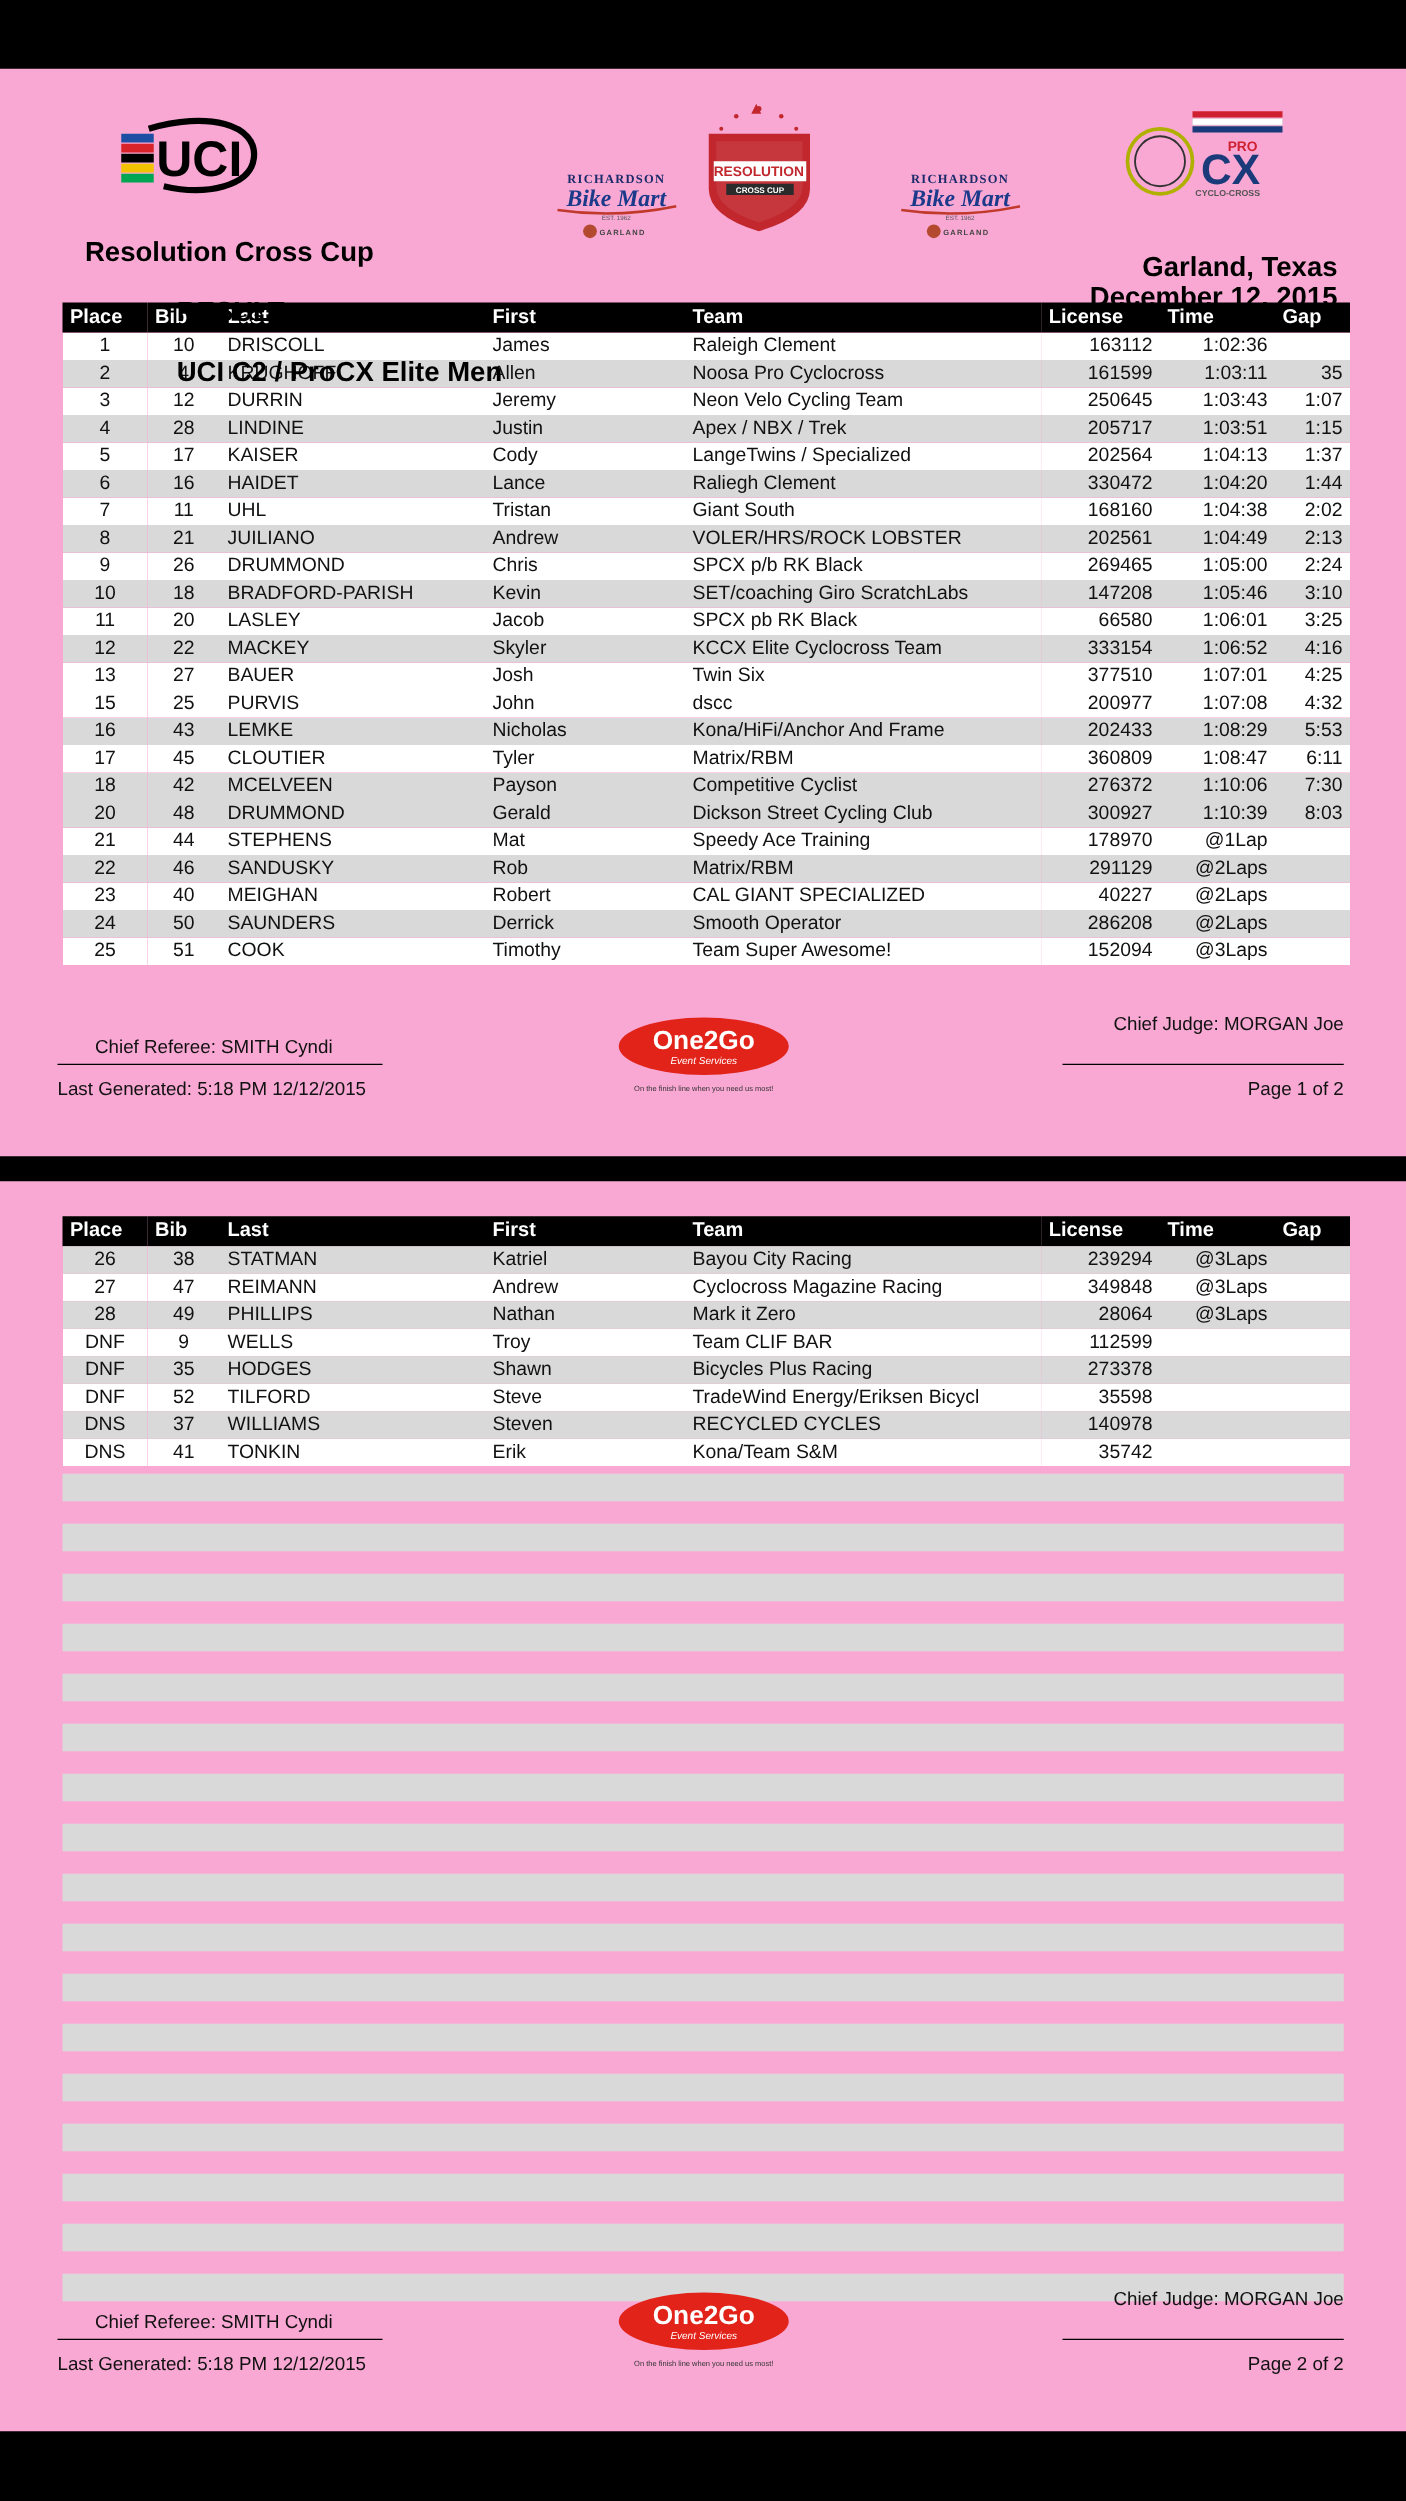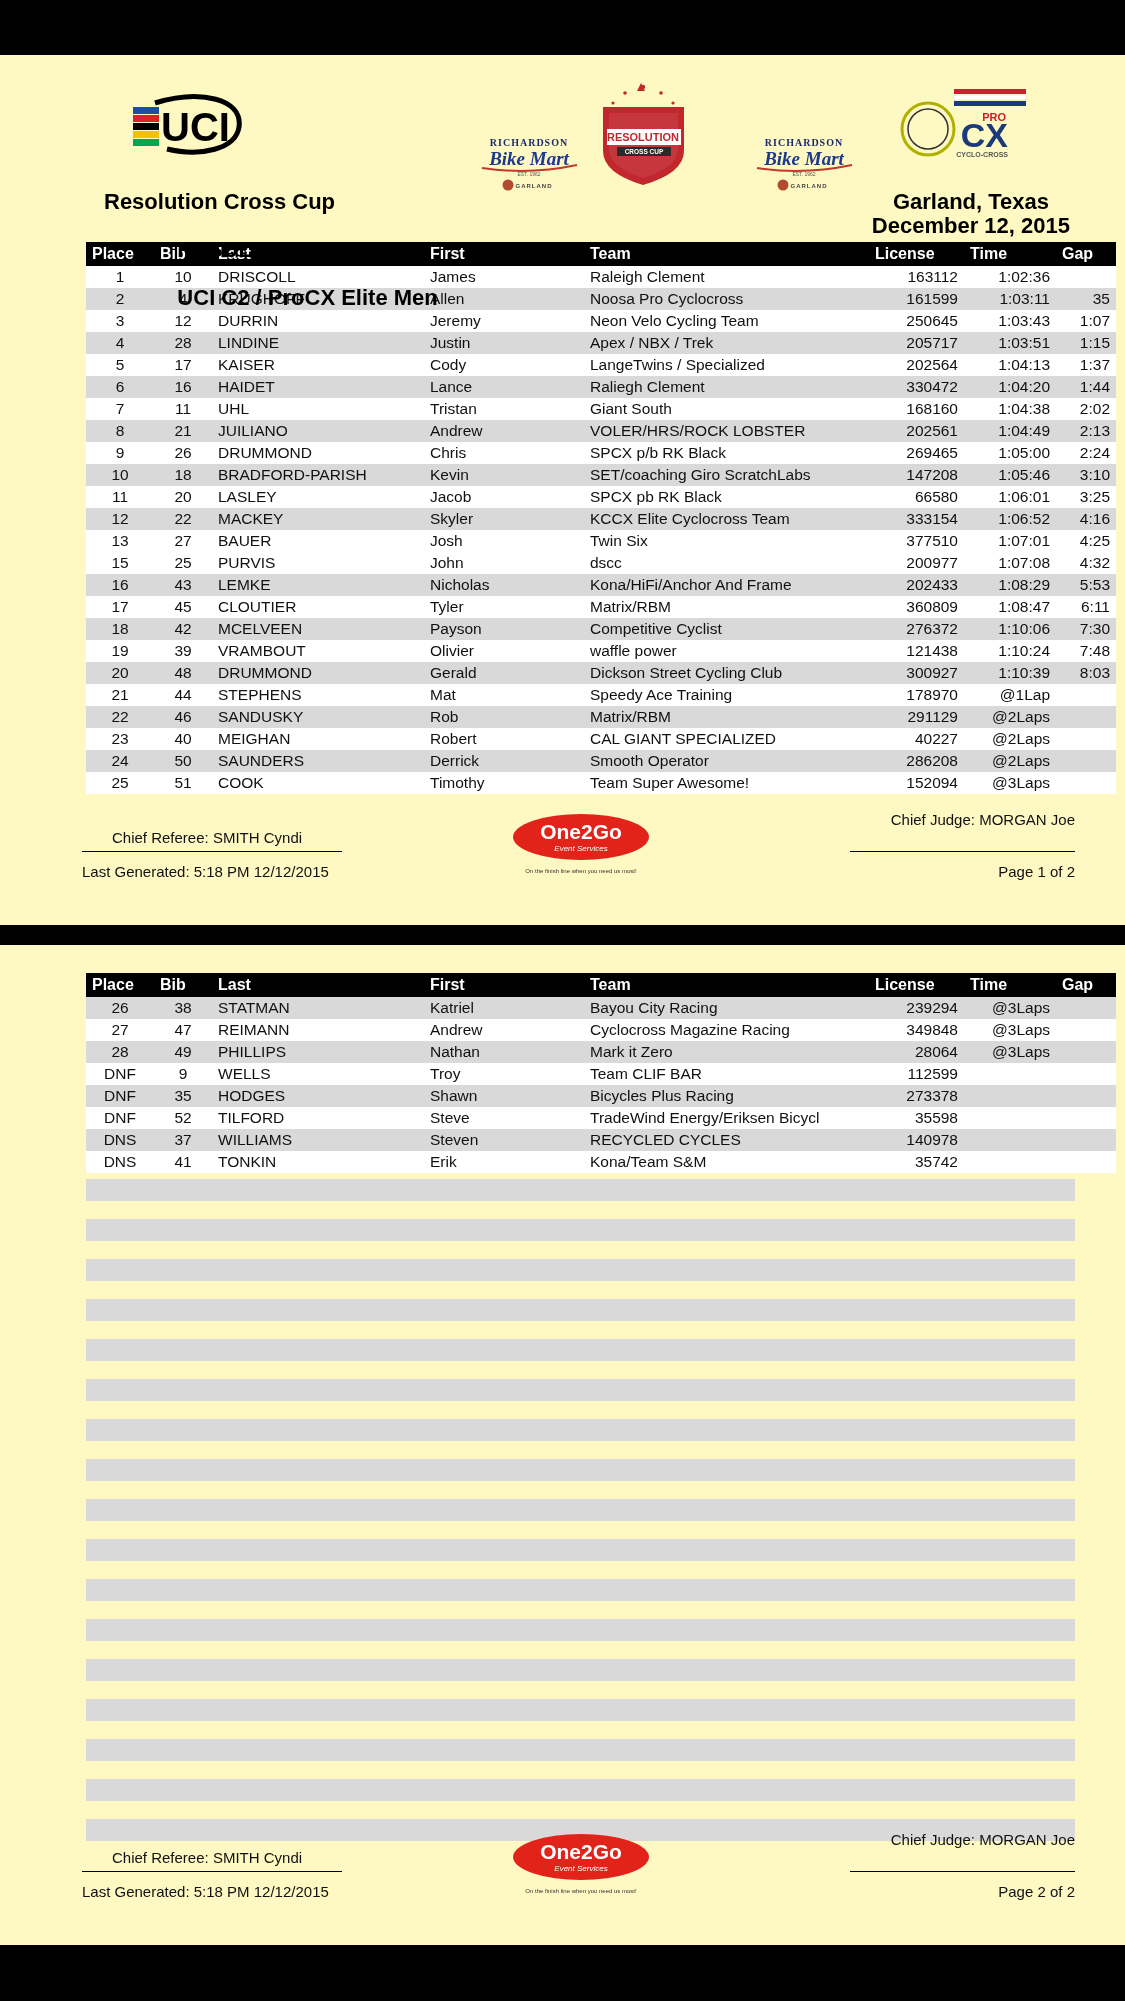--- a/index.html
+++ b/index.html
@@ -15,24 +15,23 @@
   .viewport {
     width: 1125px;
     min-height: 2001px;
     background: #000000;
     position: relative;
     padding: 0;
   }
 
   
   .page {
-    background: #fef9c3;
+    background: #f9a8d4;
     width: 1125px;
     position: relative;
-    padding-left: 36px;
   }
   .page-1 { margin-top: 55px; height: 870px; }
   .page-2 { margin-top: 20px; height: 1000px; }
 
   .page-inner {
     position: relative;
     padding: 0 50px;
     height: 100%;
   }
 
@@ -78,21 +77,21 @@
   
   .title-block {
     position: relative;
     height: 52px;
     font-size: 22px;
     font-weight: bold;
     color: #000;
   }
   .title-left { position: absolute; left: 18px; top: 0; line-height: 24px; }
   .title-left .row2 { white-space: pre; }
-  .title-right { position: absolute; right: 5px; top: 0; text-align: center; line-height: 24px; }
+  .title-right { position: absolute; right: 5px; top: 12px; text-align: right; line-height: 24px; }
 
   
   table.results {
     width: 100%;
     border-collapse: collapse;
     font-size: 15.5px;
     color: #111;
     table-layout: fixed;
   }
   table.results thead th {
@@ -452,30 +451,20 @@
             <tr class="alt">
               <td class="c-place">18</td>
               <td class="c-bib">42</td>
               <td class="c-last">MCELVEEN</td>
               <td class="c-first">Payson</td>
               <td class="c-team">Competitive Cyclist</td>
               <td class="c-license">276372</td>
               <td class="c-time">1:10:06</td>
               <td class="c-gap">7:30</td>
             </tr>
-            <tr class="plain">
-              <td class="c-place">19</td>
-              <td class="c-bib">39</td>
-              <td class="c-last">VRAMBOUT</td>
-              <td class="c-first">Olivier</td>
-              <td class="c-team">waffle power</td>
-              <td class="c-license">121438</td>
-              <td class="c-time">1:10:24</td>
-              <td class="c-gap">7:48</td>
-            </tr>
             <tr class="alt">
               <td class="c-place">20</td>
               <td class="c-bib">48</td>
               <td class="c-last">DRUMMOND</td>
               <td class="c-first">Gerald</td>
               <td class="c-team">Dickson Street Cycling Club</td>
               <td class="c-license">300927</td>
               <td class="c-time">1:10:39</td>
               <td class="c-gap">8:03</td>
             </tr>

